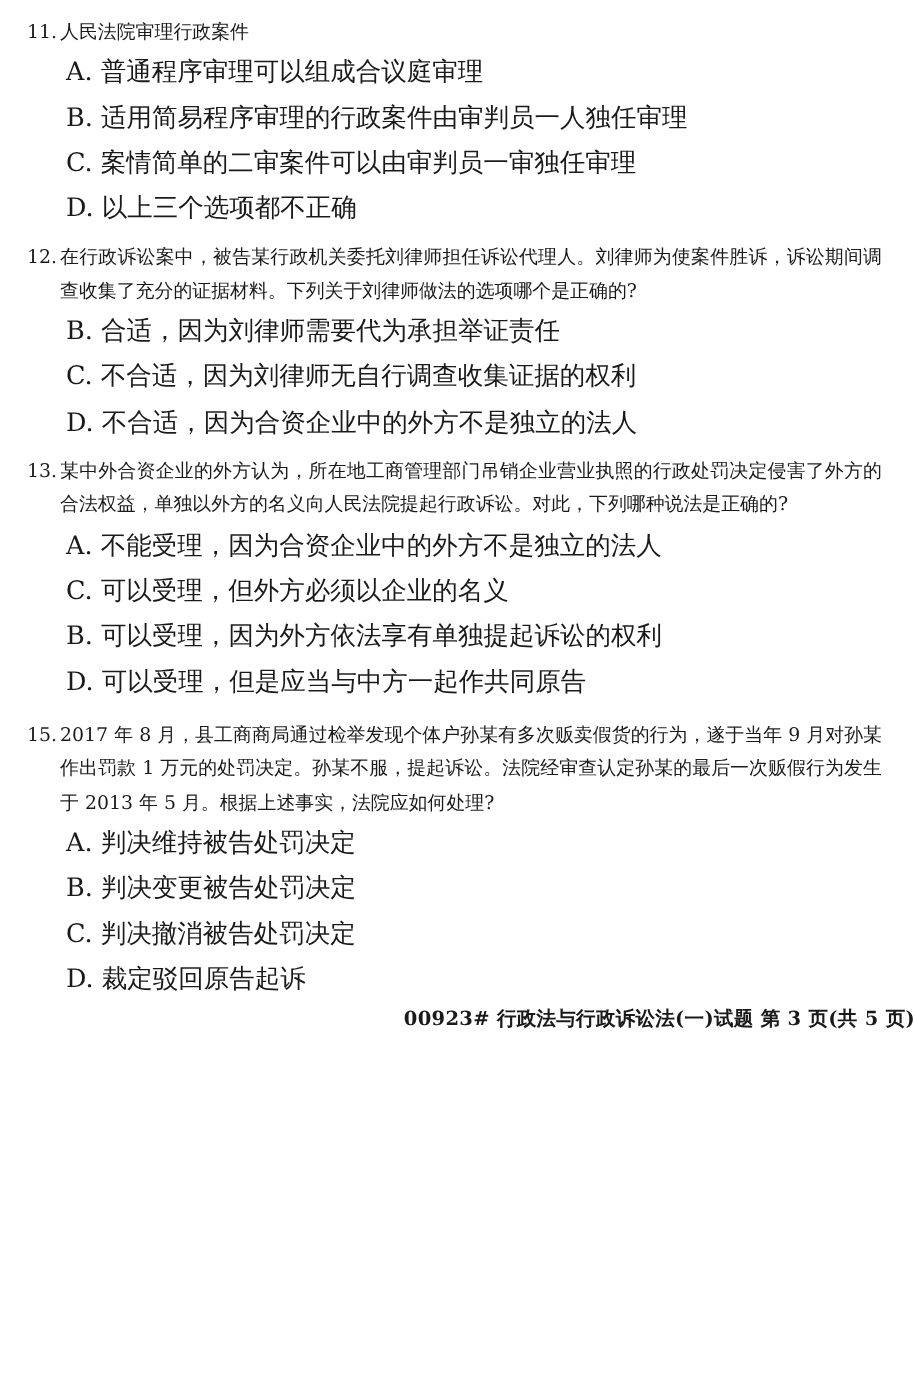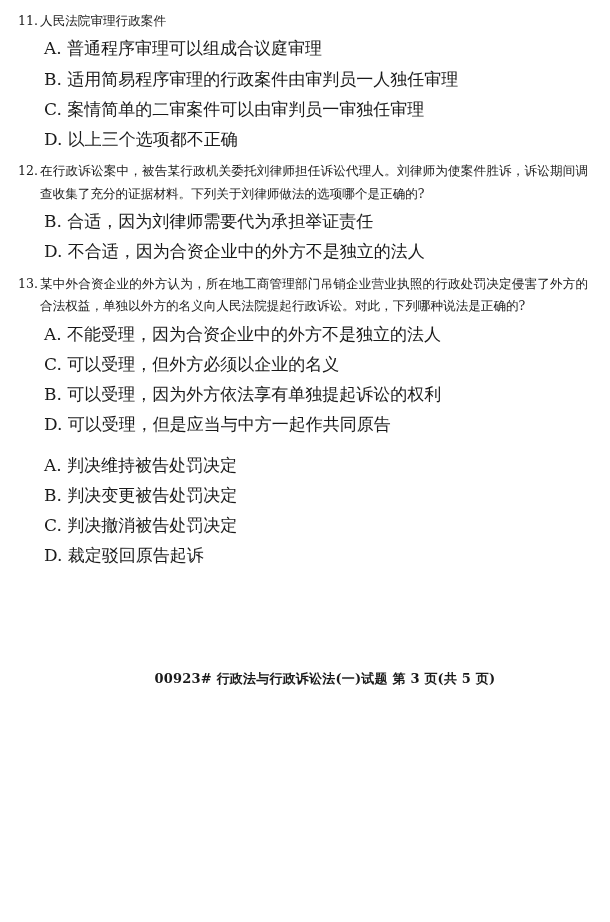--- a/index.html
+++ b/index.html
@@ -60,21 +60,21 @@
     padding-left: 0;
     width: 128px;
     flex: 0 0 auto;
   }
   .spacer-sm { height: 3px; }
   .footer {
     position: absolute;
     left: 0;
     right: 0;
     bottom: 22px;
-    text-align: center;
+    text-align: right;
     font-size: 13px;
     font-weight: bold;
     letter-spacing: 0.2px;
     padding-left: 40px;
   }
 </style>
 </head>
 <body>
 
 <div class="page">
@@ -92,20 +92,21 @@
     </div>
   </div>
 
   <div class="question">
     <div class="q-head">
       <span class="q-num">12.</span>
       <span class="q-text">在行政诉讼案中，被告某行政机关委托刘律师担任诉讼代理人。刘律师为使案件胜诉，诉讼期间调查收集了充分的证据材料。下列关于刘律师做法的选项哪个是正确的?</span>
     </div>
     <div class="options">
       <div class="option">B. 合适，因为刘律师需要代为承担举证责任</div>
+      <div class="option">C. 不合适，因为刘律师无自行调查收集证据的权利</div>
       <div class="option">D. 不合适，因为合资企业中的外方不是独立的法人</div>
     </div>
   </div>
 
   <div class="question">
     <div class="q-head">
       <span class="q-num">13.</span>
       <span class="q-text">某中外合资企业的外方认为，所在地工商管理部门吊销企业营业执照的行政处罚决定侵害了外方的合法权益，单独以外方的名义向人民法院提起行政诉讼。对此，下列哪种说法是正确的?</span>
     </div>
     <div class="options">
@@ -113,20 +114,24 @@
       <div class="option">C. 可以受理，但外方必须以企业的名义</div>
       <div class="option">B. 可以受理，因为外方依法享有单独提起诉讼的权利</div>
       <div class="option">D. 可以受理，但是应当与中方一起作共同原告</div>
     </div>
   </div>
 
 
   <div class="spacer-sm"></div>
 
   <div class="question">
+    <div class="q-head">
+      <span class="q-num">15.</span>
+      <span class="q-text">2017 年 8 月，县工商商局通过检举发现个体户孙某有多次贩卖假货的行为，遂于当年 9 月对孙某作出罚款 1 万元的处罚决定。孙某不服，提起诉讼。法院经审查认定孙某的最后一次贩假行为发生于 2013 年 5 月。根据上述事实，法院应如何处理?</span>
+    </div>
     <div class="options">
       <div class="option">A. 判决维持被告处罚决定</div>
       <div class="option">B. 判决变更被告处罚决定</div>
       <div class="option">C. 判决撤消被告处罚决定</div>
       <div class="option">D. 裁定驳回原告起诉</div>
     </div>
   </div>
 
   <div class="footer">00923# 行政法与行政诉讼法(一)试题 第 3 页(共 5 页)</div>
 

